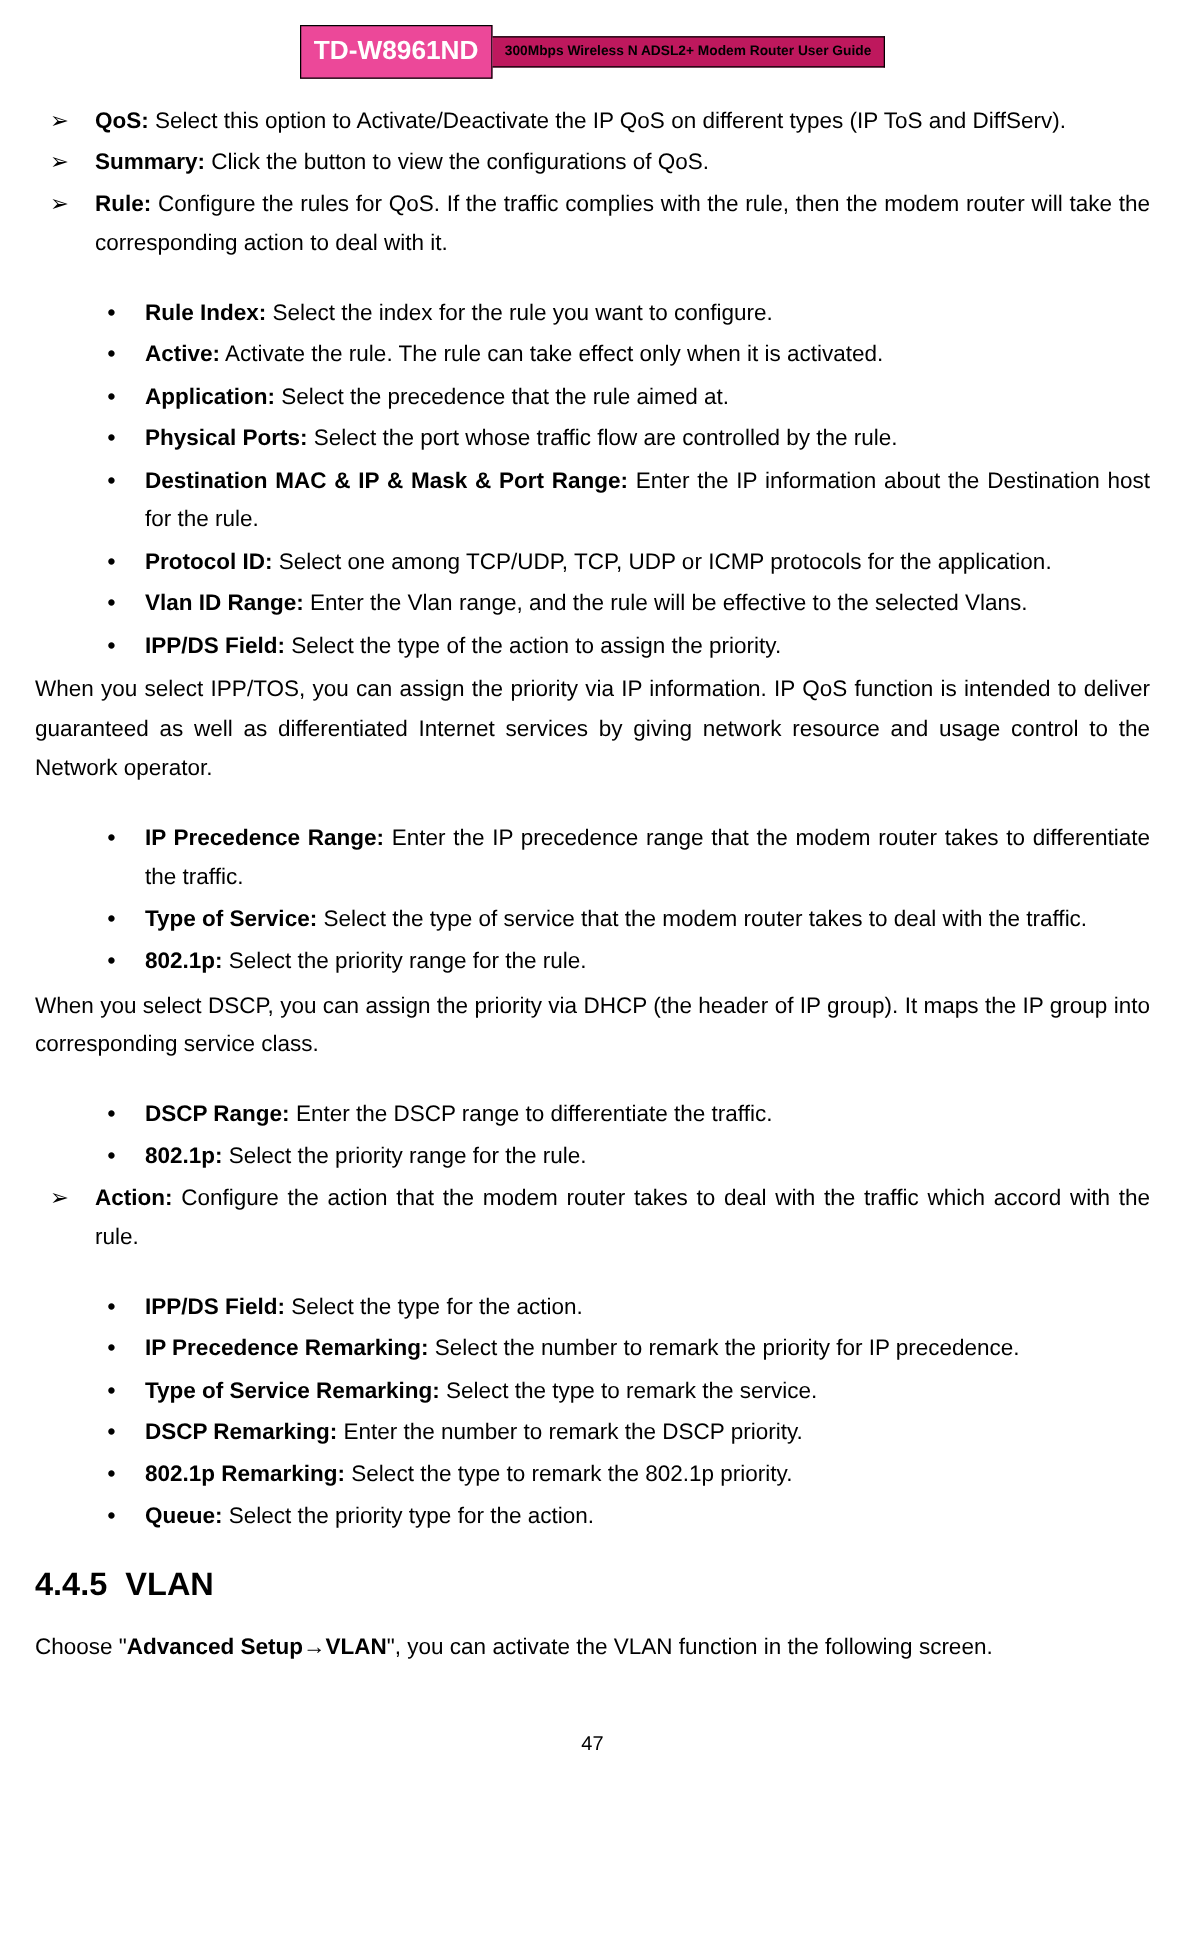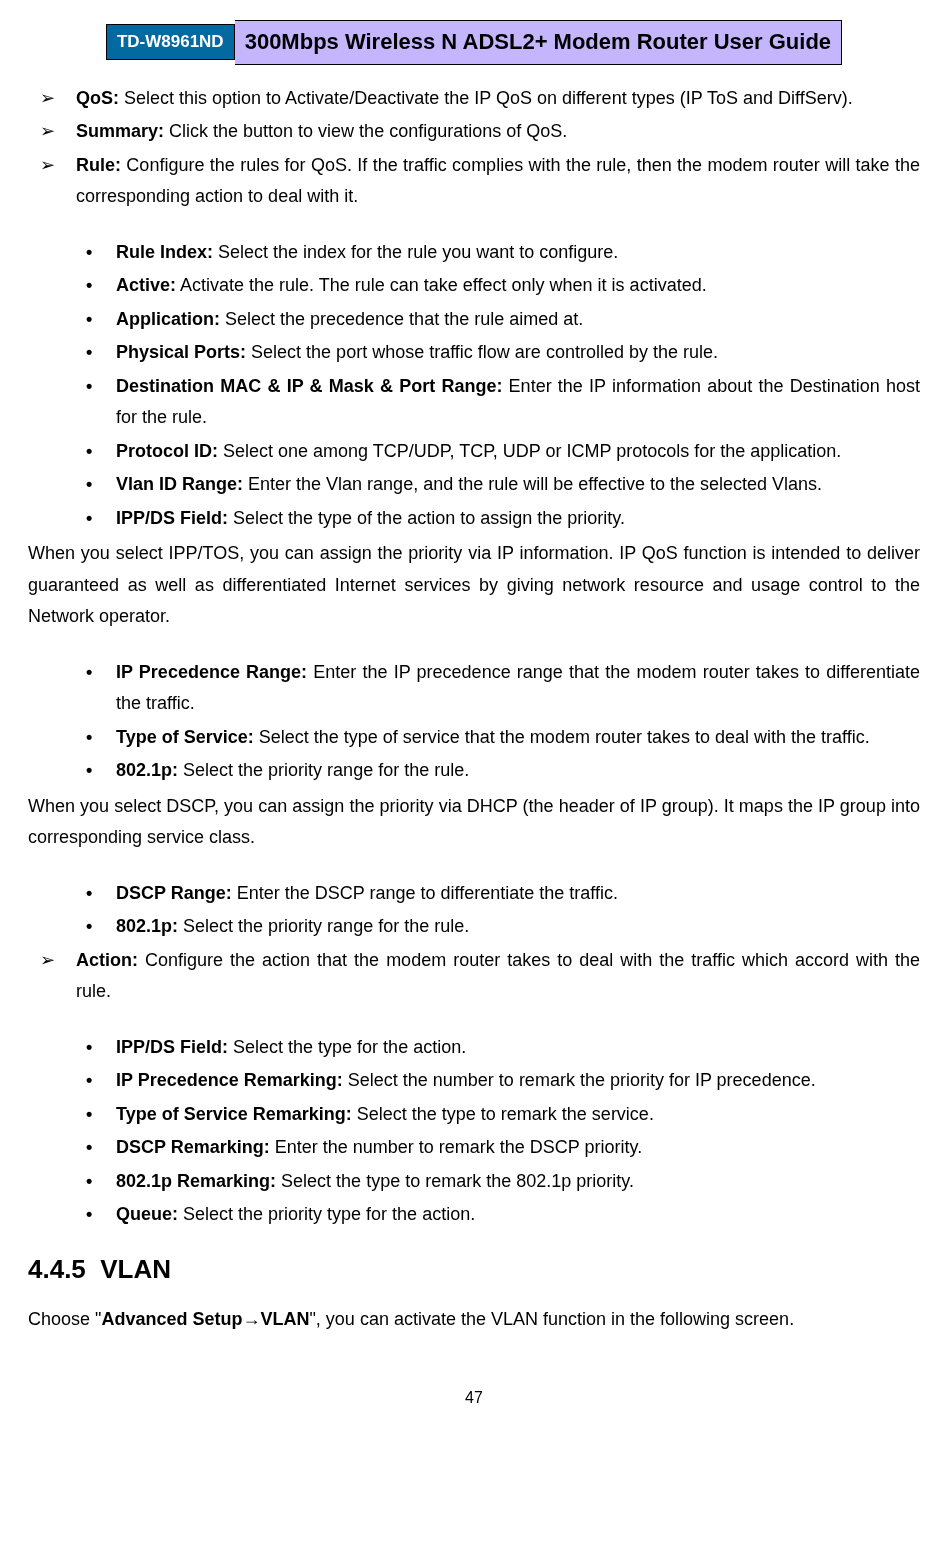--- a/index.html
+++ b/index.html
@@ -16,33 +16,33 @@
       padding: 20px 28px;
       line-height: 1.75;
     }
     .header {
       display: flex;
       justify-content: center;
       align-items: center;
       margin-bottom: 18px;
     }
     .header-left {
-      background: #0369a1;
+      background: #ec4899;
       color: #fff;
       font-weight: bold;
       padding: 2px 10px;
-      font-size: 17px;
+      font-size: 21px;
       border: 1px solid #000;
     }
     .header-right {
-      background: #c4b5fd;
+      background: #be185d;
       color: #000;
       font-weight: bold;
       padding: 2px 10px;
-      font-size: 22px;
+      font-size: 11px;
       border: 1px solid #000;
       border-left: none;
     }
     .arrow-list {
       list-style: none;
       padding-left: 12px;
     }
     .arrow-list > li {
       position: relative;
       padding-left: 36px;

